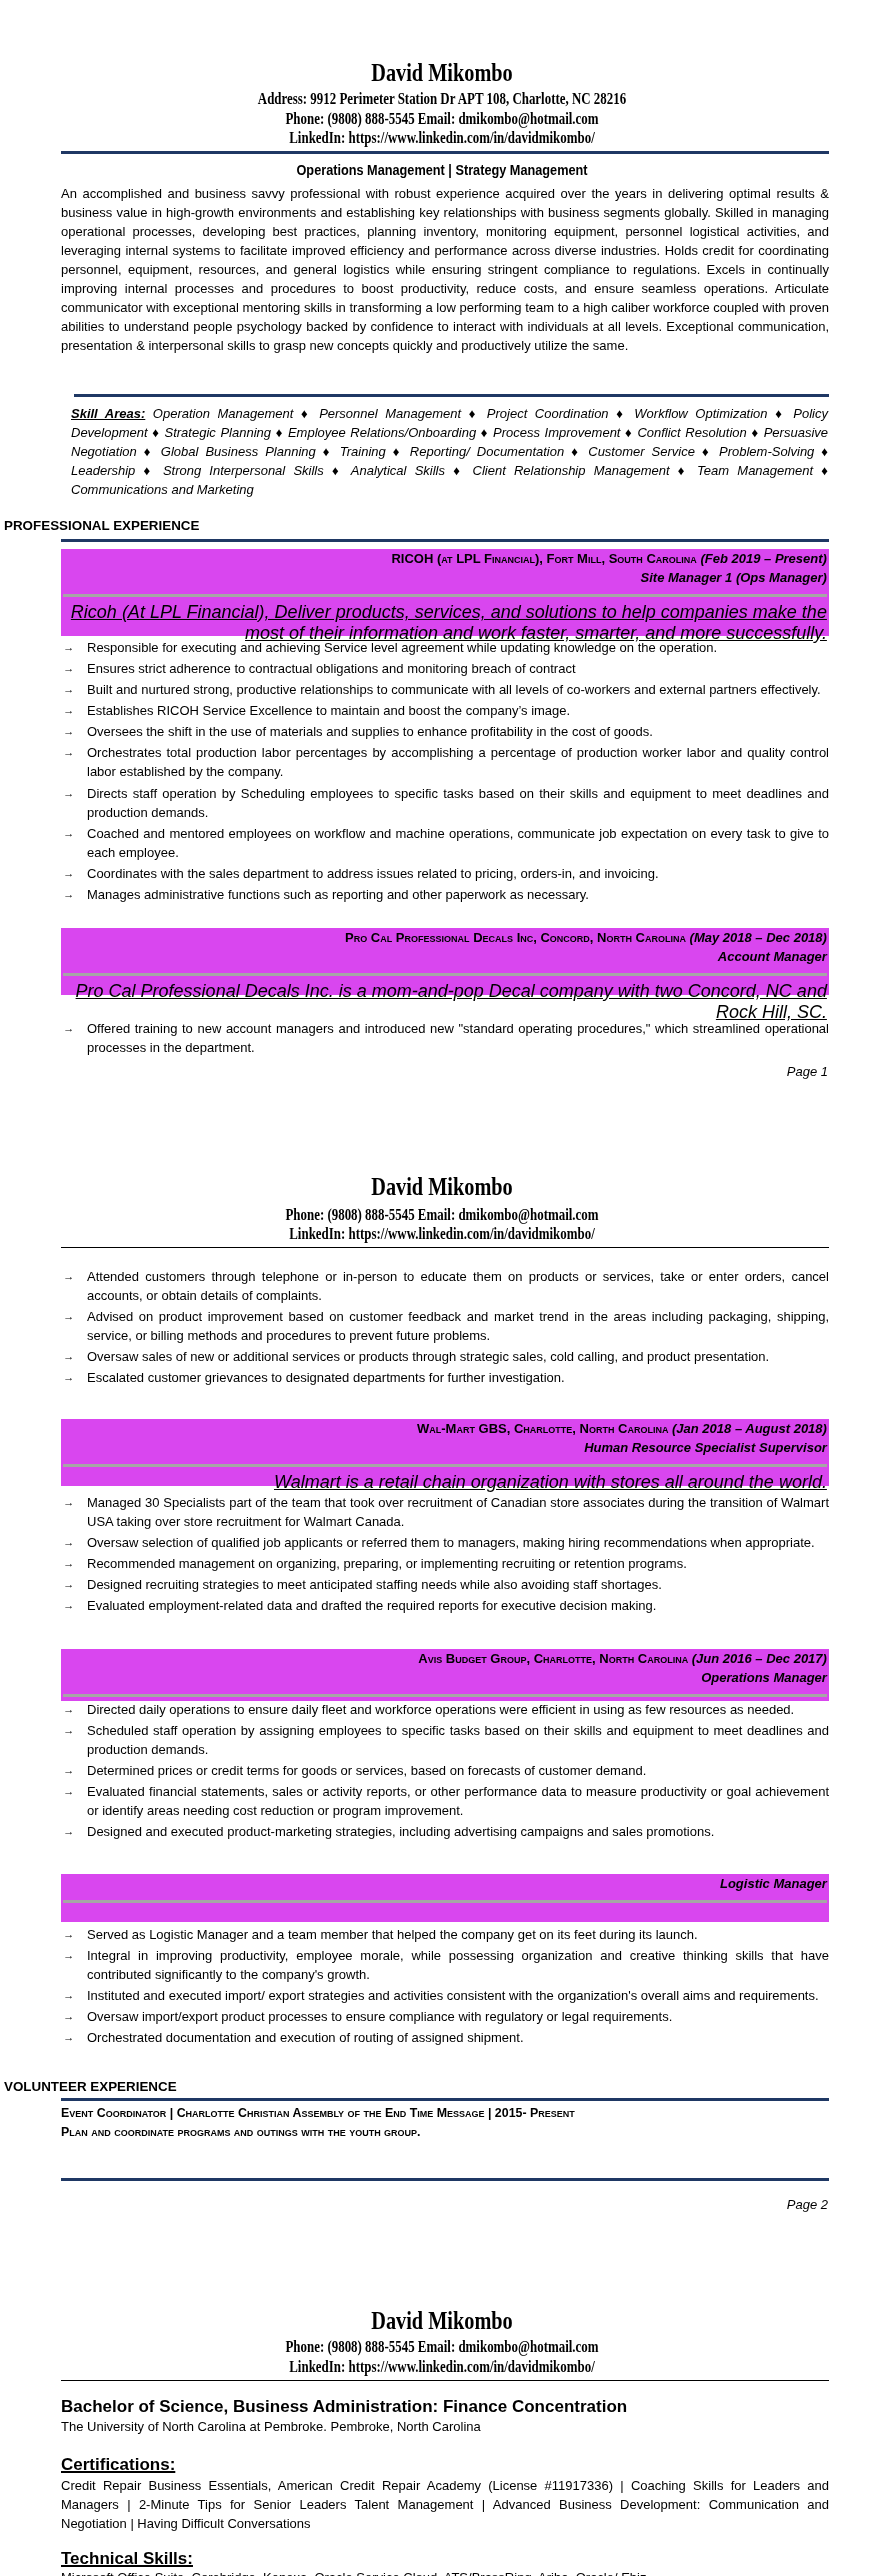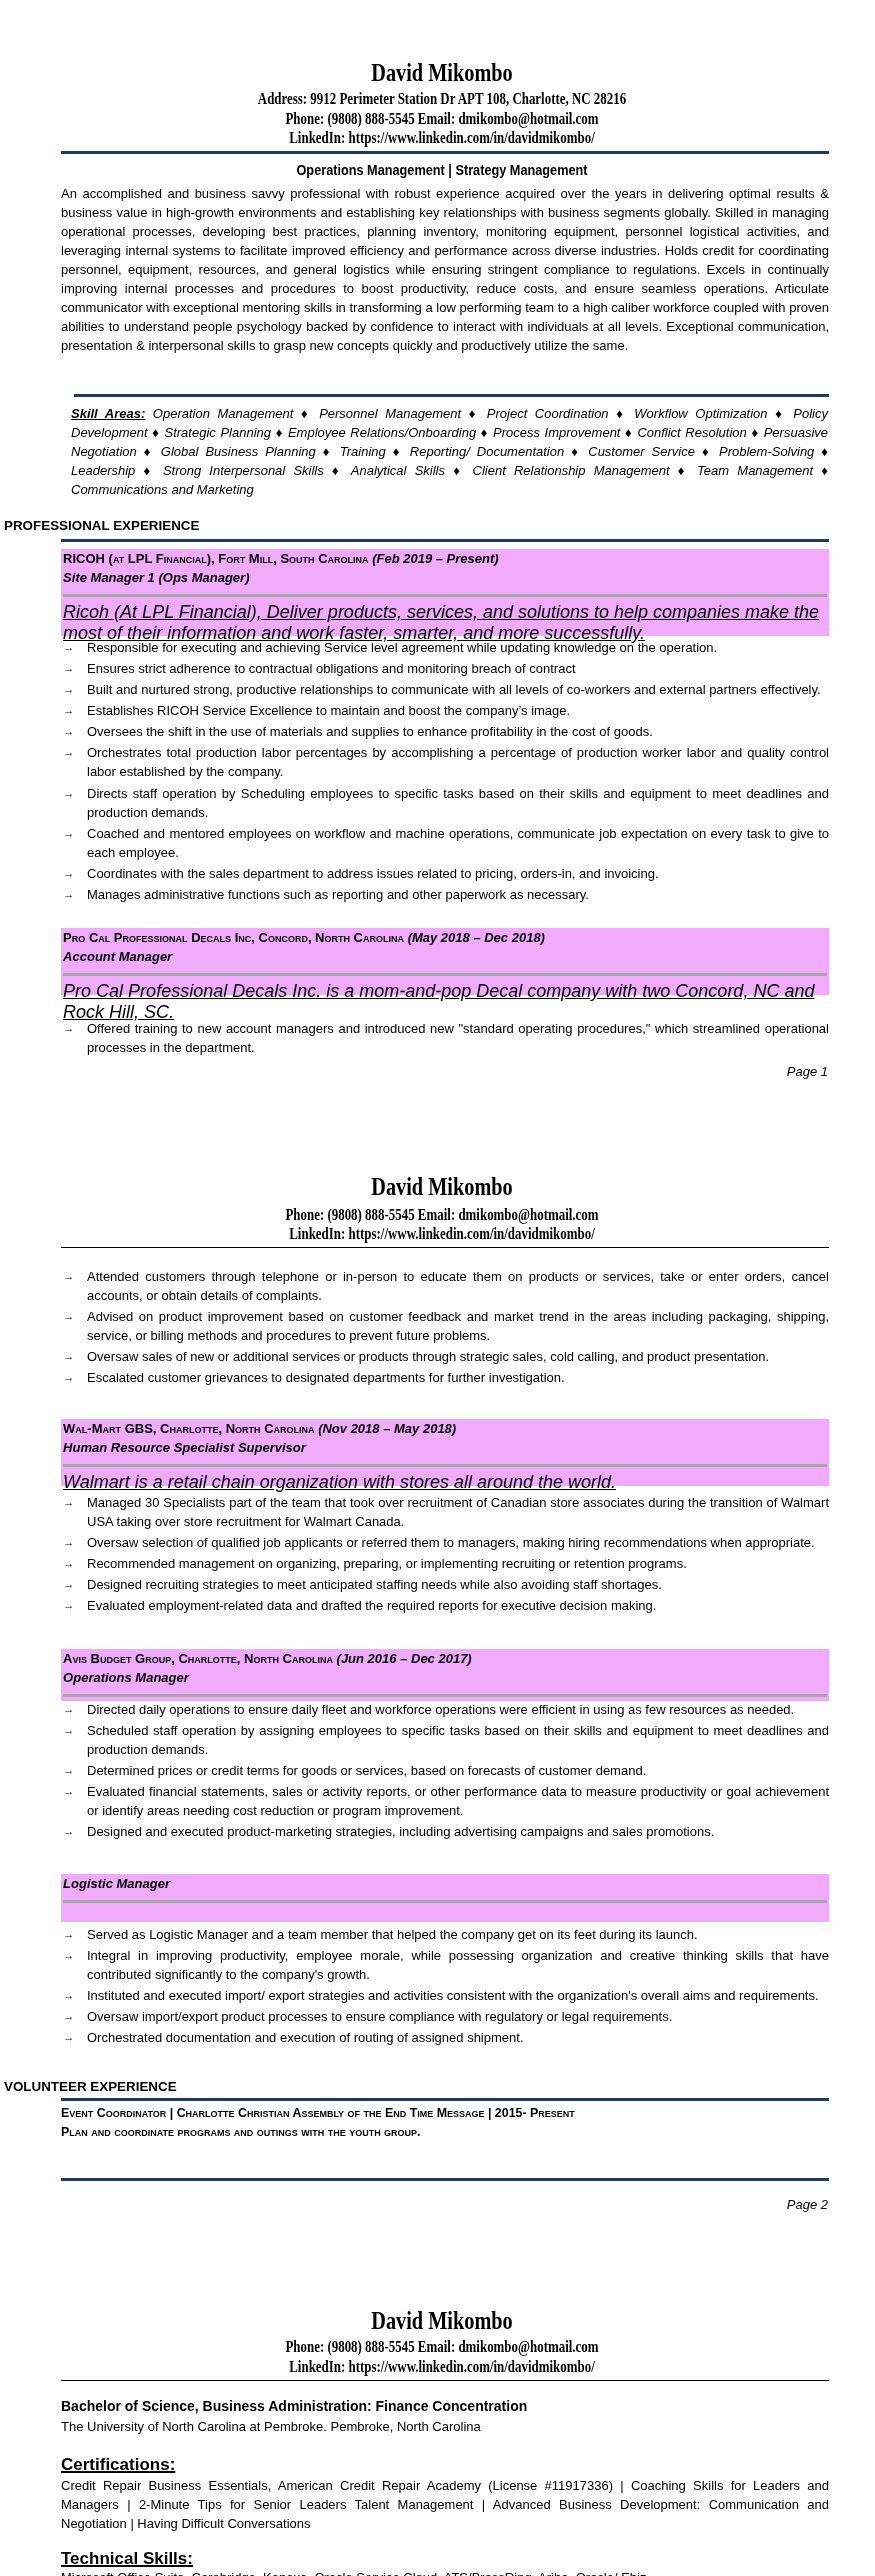--- a/index.html
+++ b/index.html
@@ -9,33 +9,33 @@
   .sans { font-family: "Liberation Sans", "DejaVu Sans", sans-serif; }
   .name { position: absolute; left: 0; width: 876px; text-align: center; font-weight: bold; font-size: 26px; line-height: 29px; transform: scaleX(0.78); transform-origin: center; }
   .contact { position: absolute; left: 0; width: 876px; text-align: center; font-weight: bold; font-size: 17px; line-height: 19.6px; transform: scaleX(0.76); transform-origin: center; }
   .rule-blue { position: absolute; left: 57px; width: 768px; height: 3.1px; background: #1f3864; }
   .rule-black { position: absolute; left: 57px; width: 768px; height: 1px; background: #000; }
   .headline { position: absolute; left: 0; width: 876px; text-align: center; font-weight: bold; font-size: 15.5px; line-height: 18.5px; }
   .section-title { position: absolute; left: 0; width: 876px; font-weight: bold; font-size: 13.4px; line-height: 16.5px; }
   .para { position: absolute; left: 57px; width: 768px; font-size: 13px; line-height: 19px; text-align: justify; }
   .skills { position: absolute; left: 67px; width: 757px; font-size: 13px; line-height: 19px; text-align: justify; font-style: italic; }
   .skills .label { font-weight: bold; text-decoration: underline; }
-  .job-box { position: absolute; left: 57px; width: 768px; background: #f0abfc; }
+  .job-box { position: absolute; left: 57px; width: 768px; background: #d946ef; text-align: right; }
   .job-head { font-size: 13px; line-height: 19px; padding: 0 2.1px; font-weight: bold; }
   .job-head .company { font-variant: small-caps; }
   .job-head .dates { font-style: italic; }
   .job-title { font-size: 13px; line-height: 19px; padding: 0 2.1px; font-weight: bold; font-style: italic; }
   .job-sep { height: 2.6px; background: #a6a6a6; margin: 7.2px 2.1px 5.2px 2.1px; }
   .job-desc { font-size: 18px; line-height: 21px; padding: 0 2.1px 4.1px 2.1px; font-style: italic; text-decoration: underline; }
   .bullets { position: absolute; left: 57px; width: 768px; margin: 0; padding: 0; list-style: none; }
   .bullets li { position: relative; padding-left: 26px; font-size: 13px; line-height: 19px; text-align: justify; margin-bottom: 2.1px; }
   .bullets li .arrow { position: absolute; left: 2.1px; top: 0; font-size: 11.3px; }
   .page-num { position: absolute; left: 721px; width: 103px; text-align: right; font-style: italic; font-size: 13px; line-height: 15.5px; }
   .vol { position: absolute; left: 57px; width: 768px; font-weight: bold; font-size: 12.4px; line-height: 17.5px; font-variant: small-caps; }
-  .edu-bold { position: absolute; left: 57px; width: 768px; font-weight: bold; font-size: 14px; line-height: 17.5px; }
+  .edu-bold { position: absolute; left: 57px; width: 768px; font-weight: bold; font-size: 17px; line-height: 17.5px; }
   .edu-text { position: absolute; left: 57px; width: 768px; font-size: 13px; line-height: 19px; text-align: justify; }
   .sub-head { position: absolute; left: 57px; font-weight: bold; font-size: 17px; line-height: 17.5px; text-decoration: underline; text-decoration-thickness: 1.5px; }
 </style>
 </head>
 <body>
 
 <div class="page" style="top:0;height:1133px;">
   <div class="name serif" style="top:58px;">David Mikombo</div>
   <div class="contact serif" style="top:89px;">Address: 9912 Perimeter Station Dr APT 108, Charlotte, NC 28216</div>
   <div class="contact serif" style="top:109px;">Phone: (9808) 888-5545 Email: dmikombo@hotmail.com</div>
@@ -93,21 +93,21 @@
   <div class="rule-black" style="top:1247px;"></div>
 
   <ul class="bullets sans" style="top:1267px;">
     <li><span class="arrow">→</span><span>Attended customers through telephone or in-person to educate them on products or services, take or enter orders, cancel accounts, or obtain details of complaints.</span></li>
     <li><span class="arrow">→</span><span>Advised on product improvement based on customer feedback and market trend in the areas including packaging, shipping, service, or billing methods and procedures to prevent future problems.</span></li>
     <li><span class="arrow">→</span><span>Oversaw sales of new or additional services or products through strategic sales, cold calling, and product presentation.</span></li>
     <li><span class="arrow">→</span><span>Escalated customer grievances to designated departments for further investigation.</span></li>
   </ul>
 
   <div class="job-box sans" style="top:1419px;height:67px;">
-    <div class="job-head"><span class="company">Wal-Mart GBS, Charlotte, North Carolina</span> <span class="dates">(Nov 2018 – May 2018)</span></div>
+    <div class="job-head"><span class="company">Wal-Mart GBS, Charlotte, North Carolina</span> <span class="dates">(Jan 2018 – August 2018)</span></div>
     <div class="job-title">Human Resource Specialist Supervisor</div>
     <div class="job-sep"></div>
     <div class="job-desc">Walmart is a retail chain organization with stores all around the world.</div>
   </div>
   <ul class="bullets sans" style="top:1493px;">
     <li><span class="arrow">→</span><span>Managed 30 Specialists part of the team that took over recruitment of Canadian store associates during the transition of Walmart USA taking over store recruitment for Walmart Canada.</span></li>
     <li><span class="arrow">→</span><span>Oversaw selection of qualified job applicants or referred them to managers, making hiring recommendations when appropriate.</span></li>
     <li><span class="arrow">→</span><span>Recommended management on organizing, preparing, or implementing recruiting or retention programs.</span></li>
     <li><span class="arrow">→</span><span>Designed recruiting strategies to meet anticipated staffing needs while also avoiding staff shortages.</span></li>
     <li><span class="arrow">→</span><span>Evaluated employment-related data and drafted the required reports for executive decision making.</span></li>

